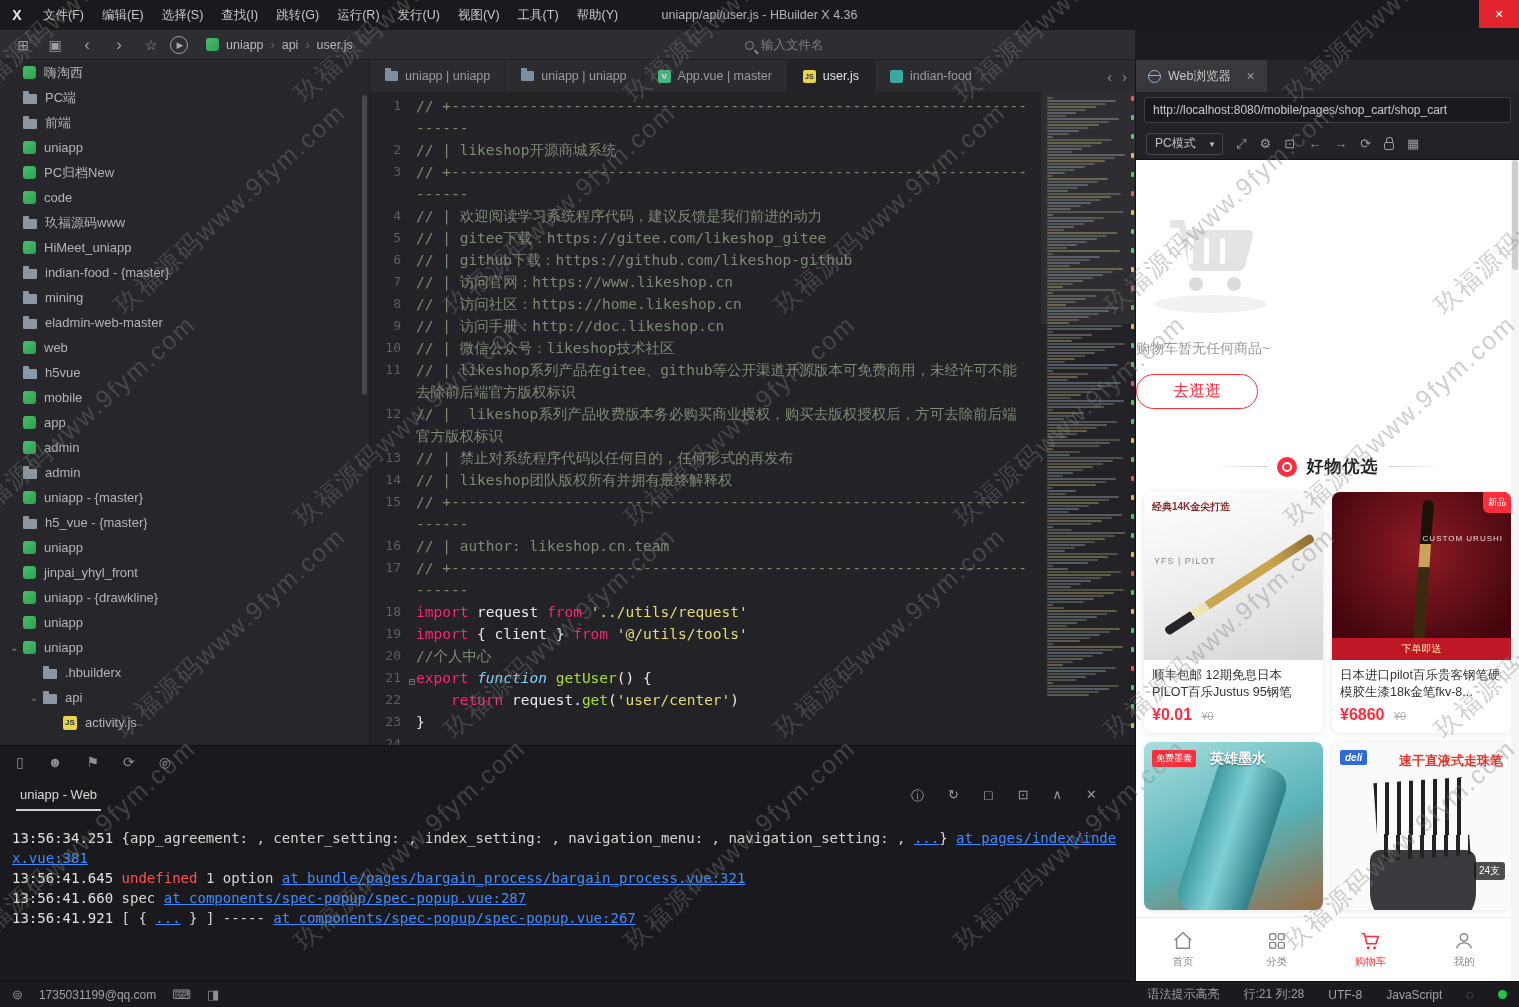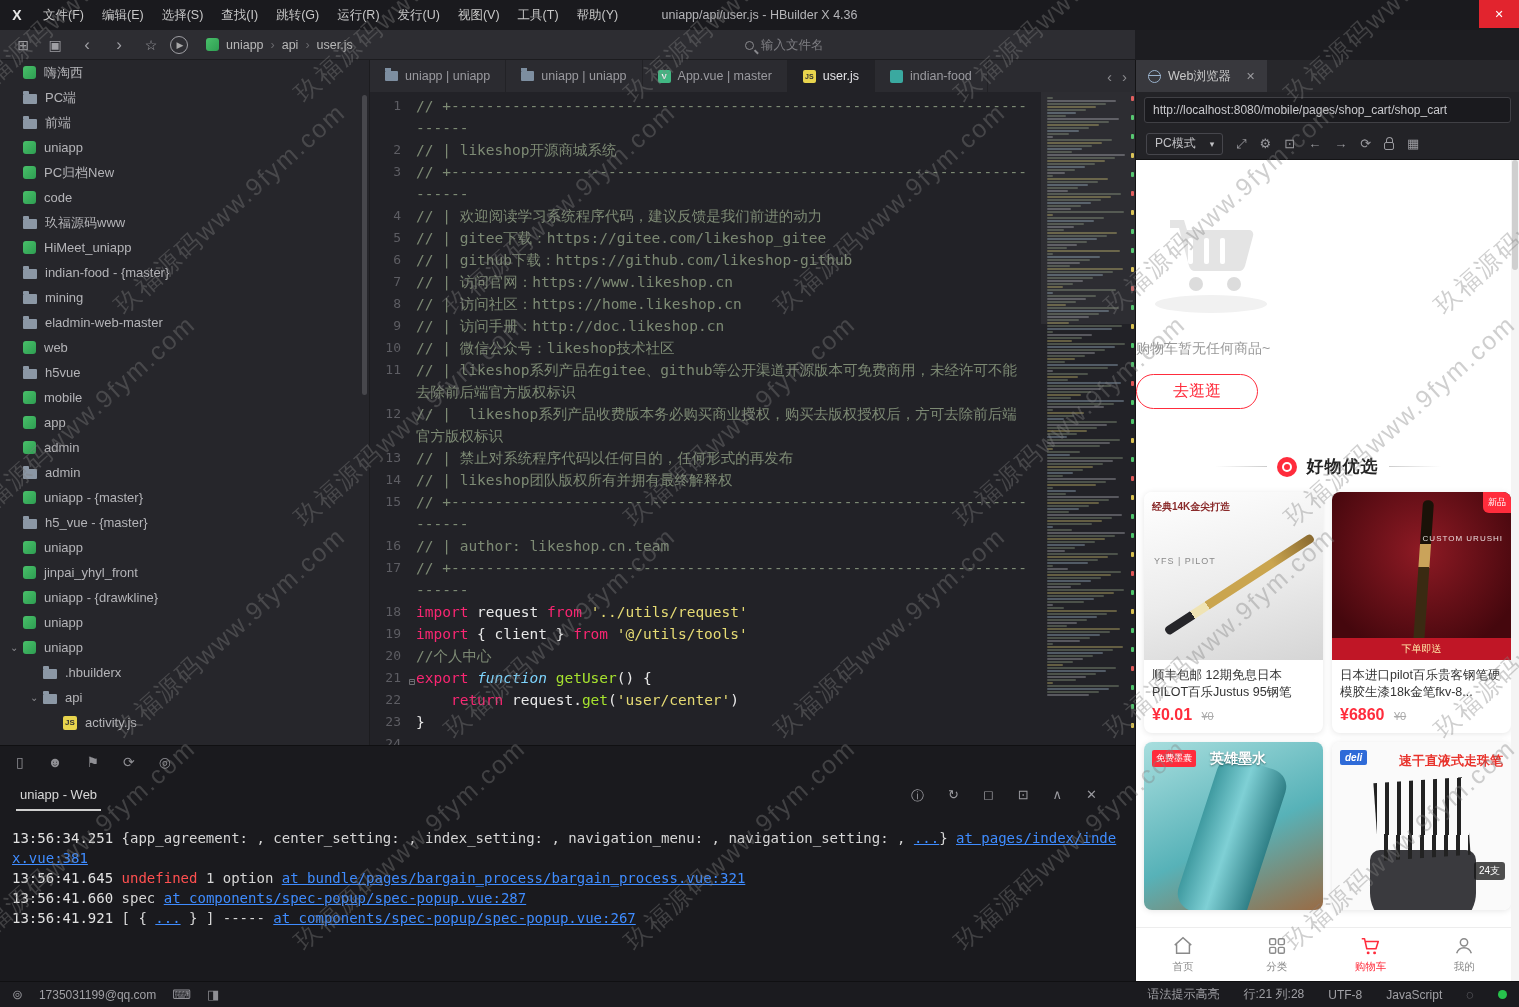--- a/index.html
+++ b/index.html
@@ -141,21 +141,21 @@
   .ov3 { position:absolute; top:8px; left:66px; color:#fff; font-size:14px; font-weight:bold; text-shadow:0 1px 2px rgba(0,0,0,.45); }
 
   .img4 { background:#fafafa; }
   .deli { position:absolute; top:8px; left:8px; background:#2f6bd8; color:#fff; font-style:italic; font-weight:bold; font-size:10px; padding:2px 5px; border-radius:2px; }
   .ov4 { position:absolute; top:10px; right:8px; color:#e8332c; font-size:13px; font-weight:bold; }
   .pens4 { position:absolute; bottom:52px; left:44px; width:92px; height:78px; transform:rotate(-4deg);
            background:repeating-linear-gradient(95deg,#222 0 4px,transparent 4px 12px); }
   .cup4 { position:absolute; bottom:-26px; left:38px; width:106px; height:86px; background:#3a3a3e; border-radius:10px 10px 50% 50%; }
   .badge4 { position:absolute; right:6px; bottom:30px; background:rgba(20,20,20,0.75); color:#fff; font-size:10px; padding:2px 5px; border-radius:3px; }
 
-  .b-nav { position:absolute; bottom:0; left:0; right:8px; height:54px; background:#fff; border-top:1px solid #ededed; display:flex; z-index:3; }
+  .b-nav { position:absolute; bottom:0; left:0; right:8px; height:64px; background:#fff; border-top:1px solid #ededed; display:flex; z-index:3; }
   .b-nav-item { flex:1; display:flex; flex-direction:column; align-items:center; justify-content:center; gap:3px; color:#8a8a8a; font-size:10.5px; cursor:pointer; }
   .b-nav-item.active { color:#ff2c3c; }
   .b-scroll { position:absolute; top:0; right:0; width:8px; bottom:0; background:#f4f4f4; z-index:4; }
   .b-thumb { position:absolute; top:0; right:1px; width:6px; height:110px; background:#cfcfcf; border-radius:3px; }
 
   
   #watermarks { position:absolute; inset:0; pointer-events:none; z-index:60; overflow:hidden; }
   .wm { position:absolute; font-size:25px; color:rgba(130,130,130,0.38); transform:rotate(-42deg); white-space:nowrap; letter-spacing:2px; }
 </style>
 </head>

